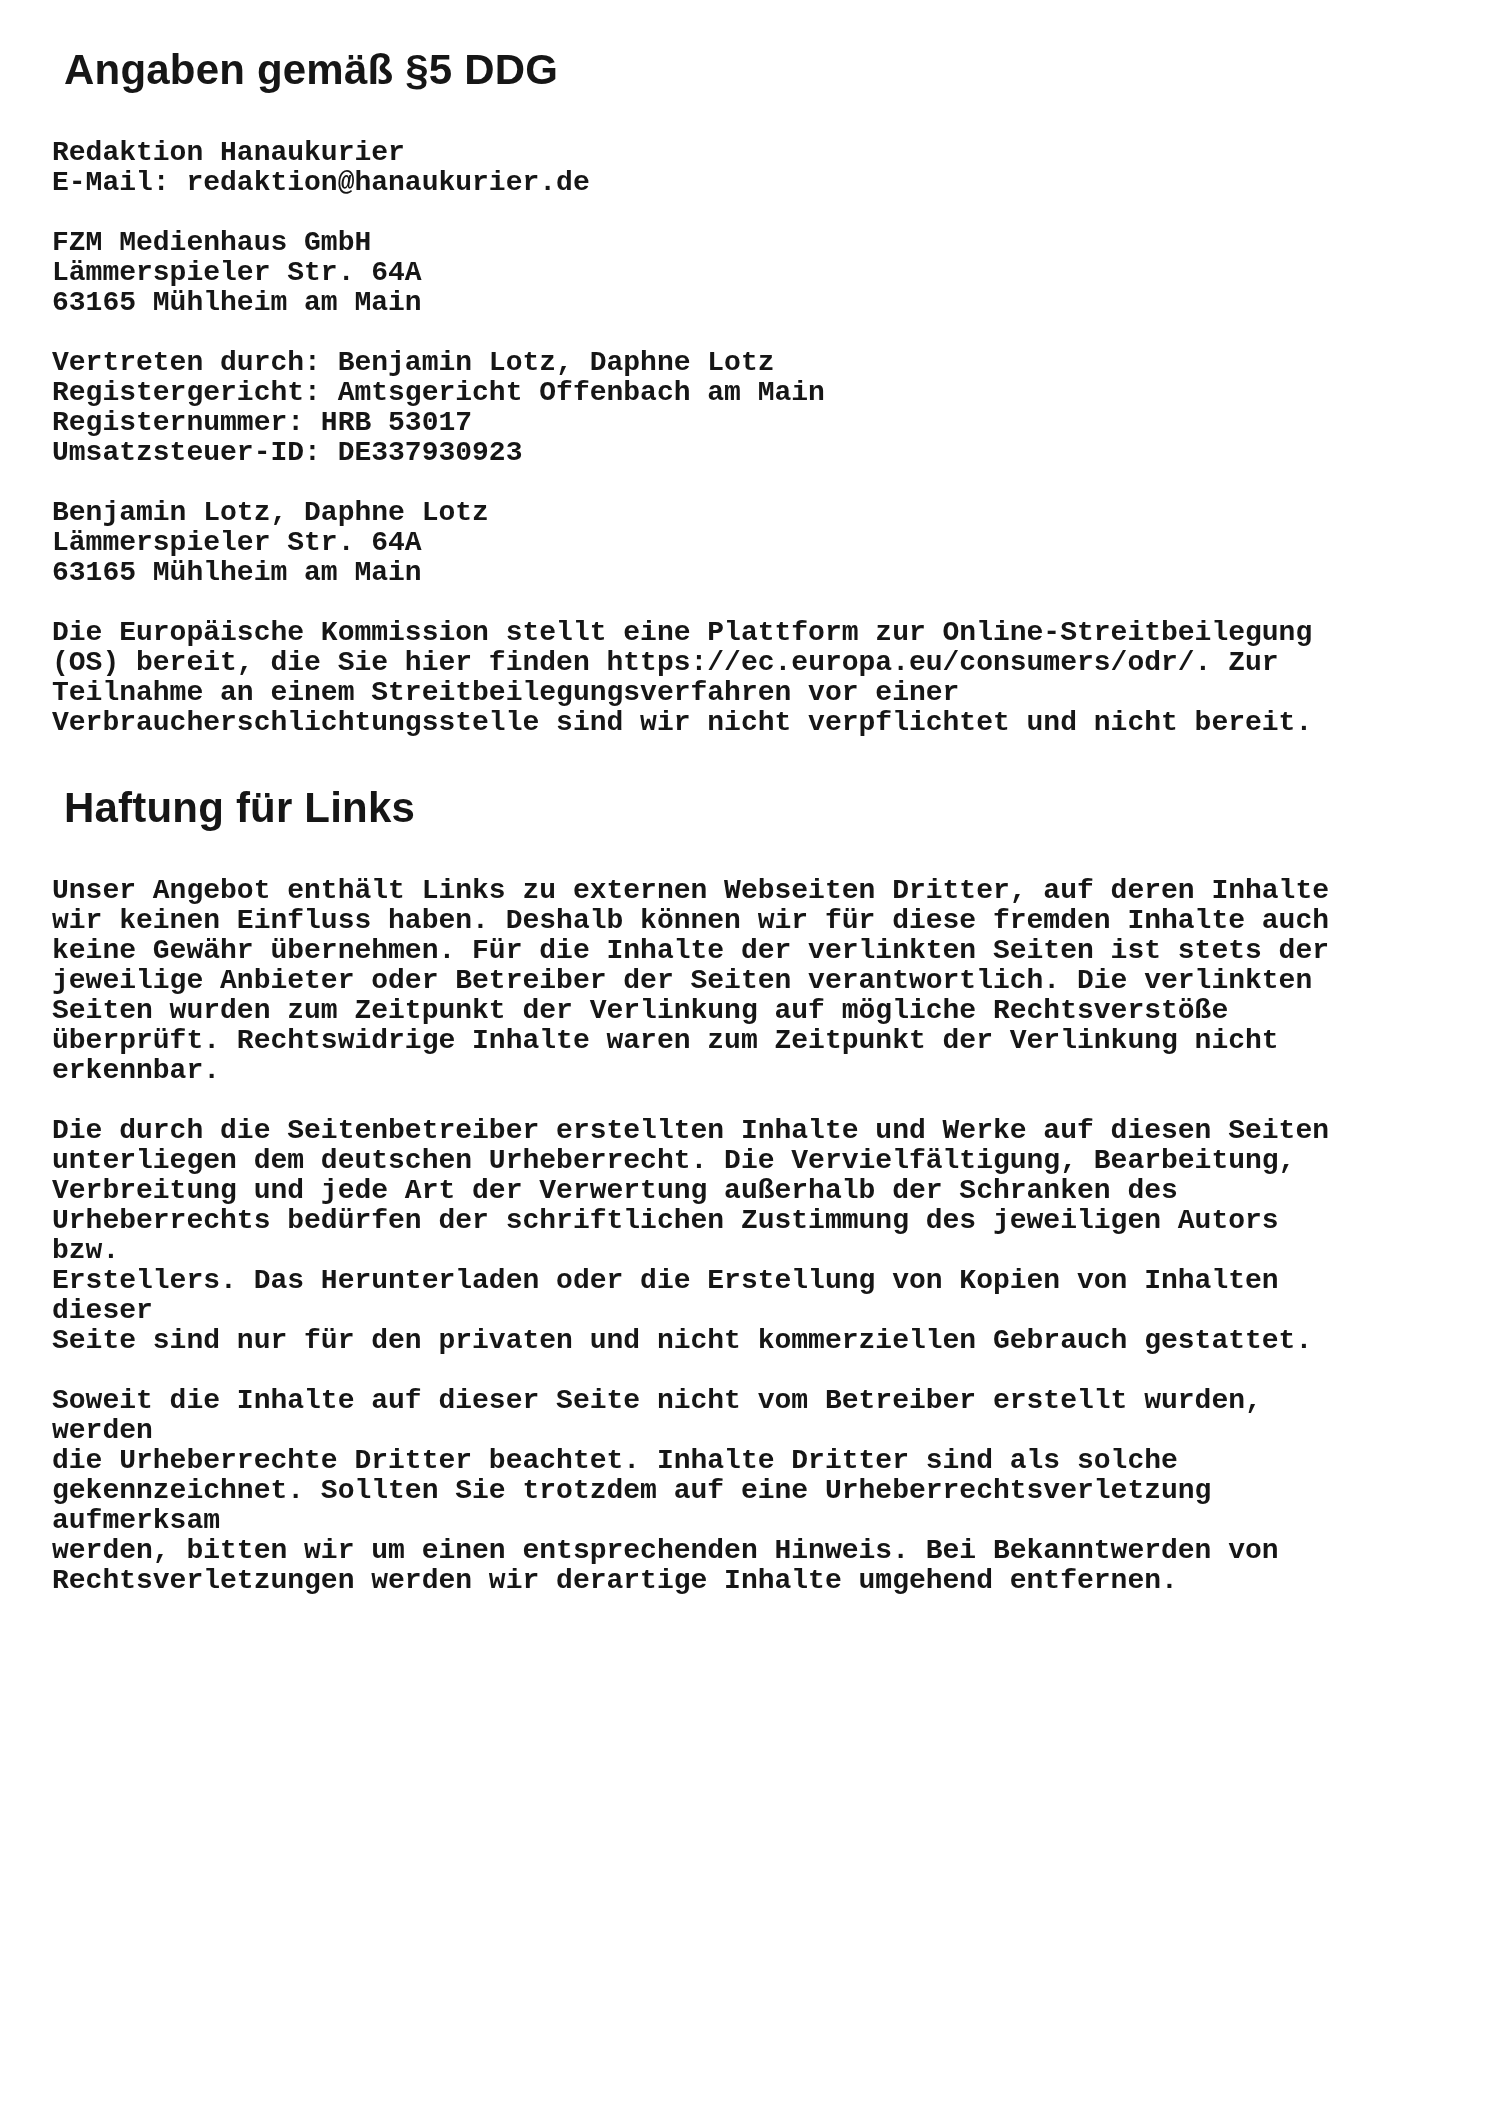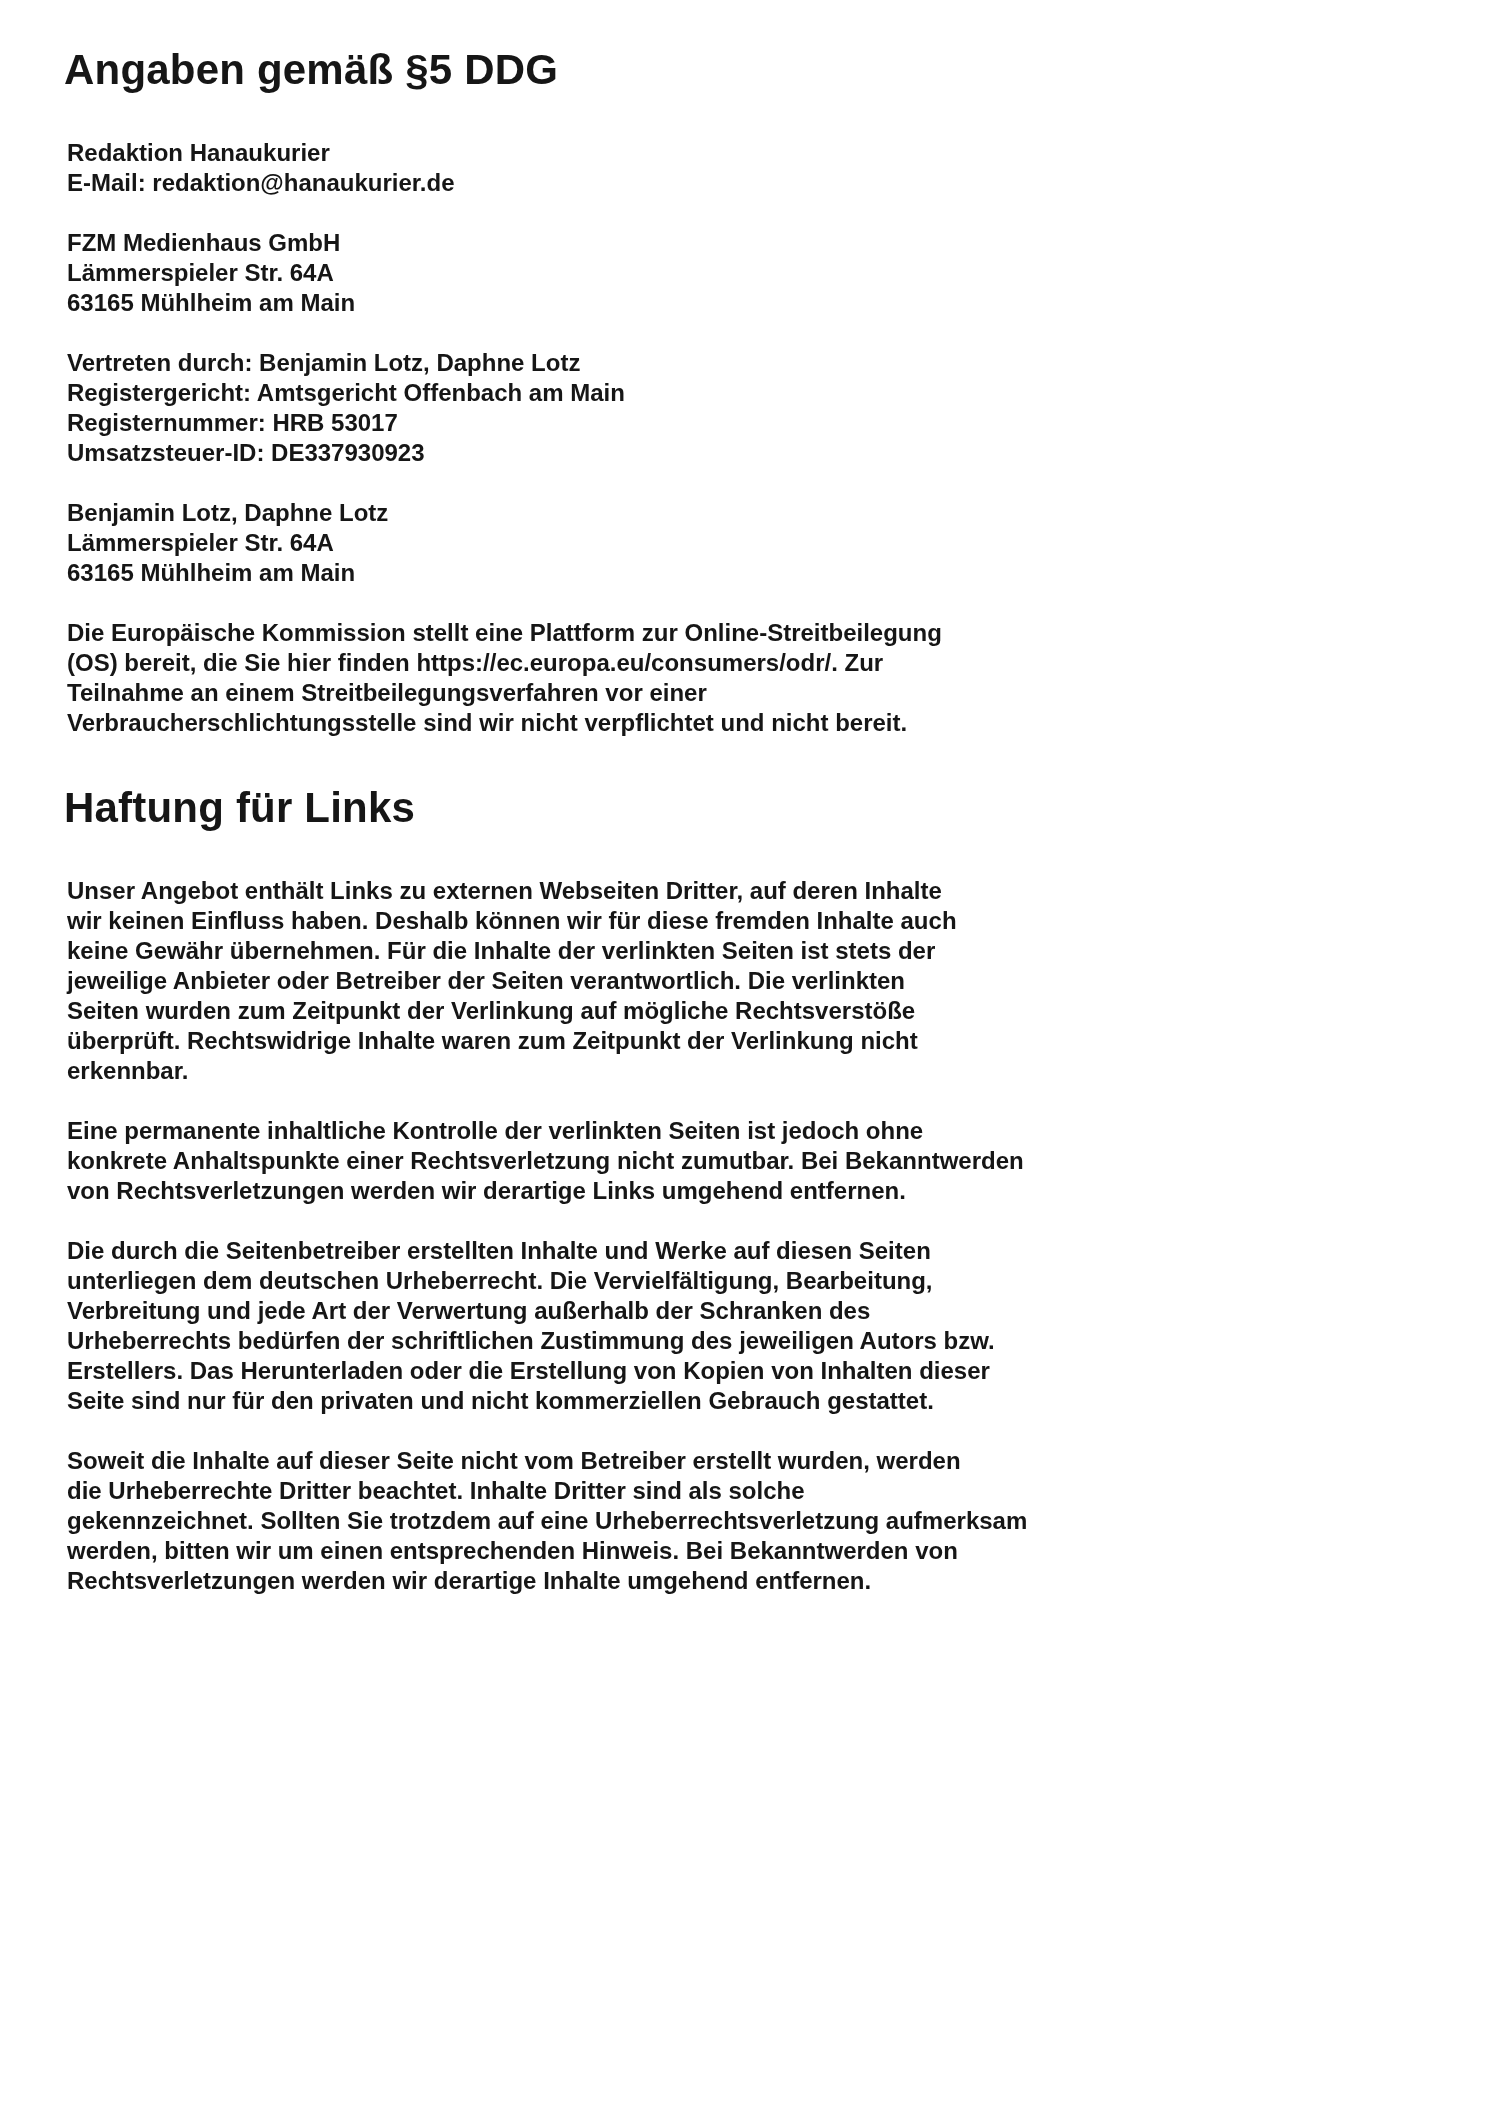--- a/index.html
+++ b/index.html
@@ -20,26 +20,27 @@
   }
   .hd {
     font-size: 42px;
     line-height: 44px;
     font-weight: 700;
     margin: 48px 0 46px 12px;
     letter-spacing: 0.2px;
   }
   .hd:first-child { margin-top: 10px; }
   .para {
-    font-size: 24px;
+    font-size: 28px;
     line-height: 30px;
     font-weight: 700;
-    margin: 30px 15px;
+    margin: 30px 0;
     white-space: pre-line;
     max-width: 1290px;
+    font-family: Liberation Mono, monospace;
   }
   .plain-link {
     color: inherit;
     text-decoration: none;
     cursor: pointer;
   }
 </style>
 </head>
 <body>
 
@@ -65,23 +66,20 @@
 Verbraucherschlichtungsstelle sind wir nicht verpflichtet und nicht bereit.</span></p>
 
   <h1 class="hd">Haftung für Links</h1>
   <p class="para">Unser Angebot enthält Links zu externen Webseiten Dritter, auf deren Inhalte
 wir keinen Einfluss haben. Deshalb können wir für diese fremden Inhalte auch
 keine Gewähr übernehmen. Für die Inhalte der verlinkten Seiten ist stets der
 jeweilige Anbieter oder Betreiber der Seiten verantwortlich. Die verlinkten
 Seiten wurden zum Zeitpunkt der Verlinkung auf mögliche Rechtsverstöße
 überprüft. Rechtswidrige Inhalte waren zum Zeitpunkt der Verlinkung nicht
 erkennbar.</p>
-  <p class="para">Eine permanente inhaltliche Kontrolle der verlinkten Seiten ist jedoch ohne
-konkrete Anhaltspunkte einer Rechtsverletzung nicht zumutbar. Bei Bekanntwerden
-von Rechtsverletzungen werden wir derartige Links umgehend entfernen.</p>
 
   <p class="para">Die durch die Seitenbetreiber erstellten Inhalte und Werke auf diesen Seiten
 unterliegen dem deutschen Urheberrecht. Die Vervielfältigung, Bearbeitung,
 Verbreitung und jede Art der Verwertung außerhalb der Schranken des
 Urheberrechts bedürfen der schriftlichen Zustimmung des jeweiligen Autors bzw.
 Erstellers. Das Herunterladen oder die Erstellung von Kopien von Inhalten dieser
 Seite sind nur für den privaten und nicht kommerziellen Gebrauch gestattet.</p>
   <p class="para">Soweit die Inhalte auf dieser Seite nicht vom Betreiber erstellt wurden, werden
 die Urheberrechte Dritter beachtet. Inhalte Dritter sind als solche
 gekennzeichnet. Sollten Sie trotzdem auf eine Urheberrechtsverletzung aufmerksam

